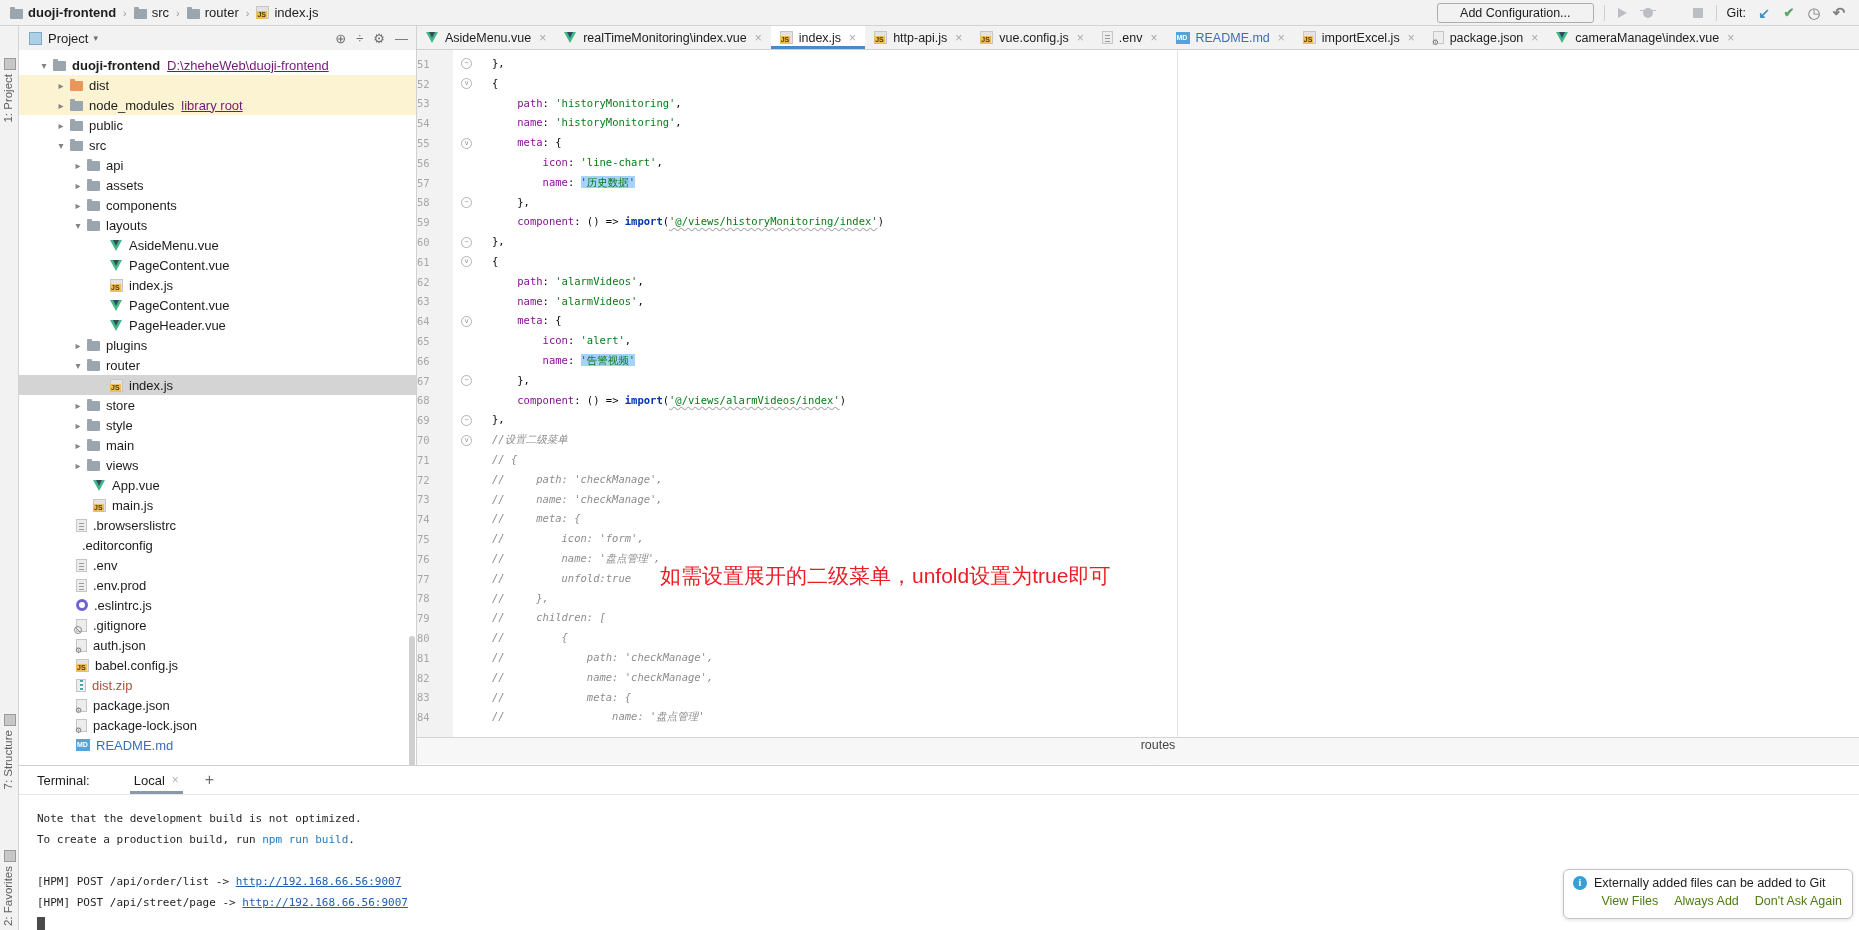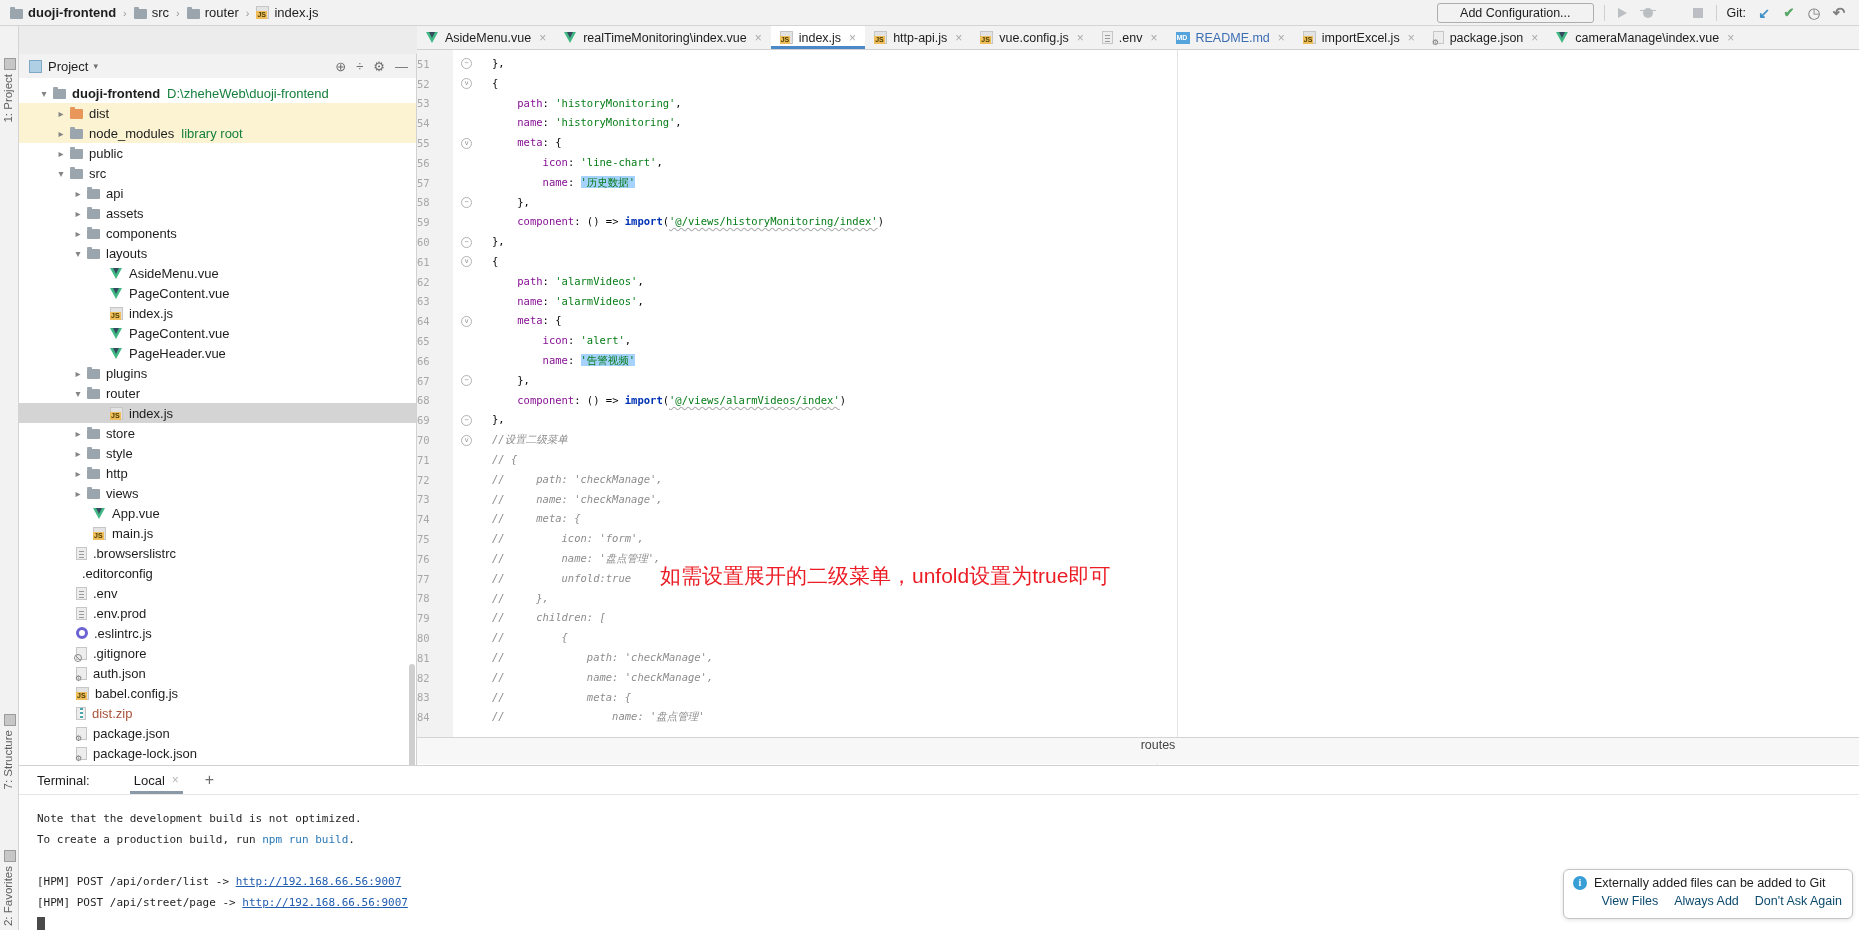--- a/index.html
+++ b/index.html
@@ -30,31 +30,31 @@
 
   
   #strip{position:absolute;left:0;top:26px;width:19px;height:904px;background:#F2F2F2;
          border-right:1px solid #D4D4D4;box-sizing:border-box;}
   .vlabel{position:absolute;left:2px;writing-mode:vertical-rl;transform:rotate(180deg);
           font-size:11.5px;color:#5f5f5f;white-space:nowrap;}
   .strip-ic{position:absolute;left:4px;width:10px;height:10px;border:1px solid #9B9B9B;background:#C7C7C7;}
 
   
   #project{position:absolute;left:19px;top:26px;width:398px;height:739px;background:#FFFFFF;
-           border-right:1px solid #D1D1D1;box-sizing:border-box;overflow:hidden;margin-top:28px;}
+           border-right:1px solid #D1D1D1;box-sizing:border-box;overflow:hidden;}
   #project-header{height:24px;background:#F2F2F2;display:flex;align-items:center;padding:0 8px 0 10px;font-size:13px;}
   #project-header .ph-ic{width:11px;height:11px;background:#AFCFE4;border:1px solid #7FA8C4;margin-right:6px;}
   #project-header .caret{color:#6e6e6e;font-size:9px;margin-left:5px;}
   #project-header .ph-right{margin-left:auto;display:flex;gap:10px;color:#6E6E6E;font-size:13px;}
   #tree{padding-top:5px;font-size:13px;position:relative;}
   .trow{height:20px;display:flex;align-items:center;white-space:nowrap;}
   .trow .chev{width:18px;text-align:center;color:#848484;font-size:10px;flex:0 0 18px;}
   .trow .fspace{flex:0 0 24px;}
   .trow .lbl{margin-left:6px;}
-  .trow .extra{margin-left:7px;color:#15803d;}
+  .trow .extra{margin-left:7px;color:#701a75;text-decoration:underline;}
   .trow.yellow{background:#FBF3D2;}
   .trow.sel{background:#D4D4D4;}
   #proj-scroll{position:absolute;right:1px;top:610px;width:6px;height:150px;background:#CFCFCF;border-radius:3px;}
 
   
   .icon{display:inline-flex;flex:0 0 auto;align-items:center;justify-content:center;}
   .icon-folder,.icon-folder-excluded{width:13px;height:10px;background:#9AA5AE;border-radius:1px;position:relative;margin-top:2px;}
   .icon-folder::before,.icon-folder-excluded::before{content:"";position:absolute;top:-2px;left:0;width:5px;height:2px;background:inherit;border-radius:1px 1px 0 0;}
   .icon-folder-excluded{background:#E8965A;}
   .icon-vue{position:relative;width:13px;height:11px;}
@@ -122,21 +122,21 @@
   .cur{display:inline-block;width:8px;height:15px;background:#4A4A4A;vertical-align:middle;}
 
   
   #notification{position:absolute;left:1563px;top:869px;width:290px;height:50px;background:#FFFFFF;
                 border:1px solid #C4C4C4;border-radius:6px;box-shadow:0 1px 4px rgba(0,0,0,.12);
                 box-sizing:border-box;padding:6px 10px 5px 9px;font-size:12.5px;}
   #notif-row1{display:flex;align-items:center;gap:7px;}
   .info-ic{flex:0 0 14px;width:14px;height:14px;border-radius:50%;background:#389FD6;color:#fff;
            font:bold 10px/14px "Liberation Serif",serif;text-align:center;}
   #notif-actions{display:flex;justify-content:flex-end;gap:16px;margin-top:4px;}
-  #notif-actions span{color:#0c4a6e;}
+  #notif-actions span{color:#4d7c0f;}
 </style>
 </head>
 <body>
 
 <div id="topbar">
   <div id="topbar-crumbs">
       <span class="crumb bold">
         <span class="icon icon-folder"></span>
         <span>duoji-frontend</span>
       </span>
@@ -299,21 +299,21 @@
         <span class="lbl">store</span>
       </div>
       <div class="trow" style="padding-left: 50px;">
         <span class="chev">▸</span>
         <span class="icon icon-folder"></span>
         <span class="lbl">style</span>
       </div>
       <div class="trow" style="padding-left: 50px;">
         <span class="chev">▸</span>
         <span class="icon icon-folder"></span>
-        <span class="lbl">http</span>
+        <span class="lbl">main</span>
       </div>
       <div class="trow" style="padding-left: 50px;">
         <span class="chev">▸</span>
         <span class="icon icon-folder"></span>
         <span class="lbl">views</span>
       </div>
       <div class="trow" style="padding-left: 50px;">
         <span class="fspace"></span>
         <span class="icon icon-vue"></span>
         <span class="lbl">App.vue</span>

